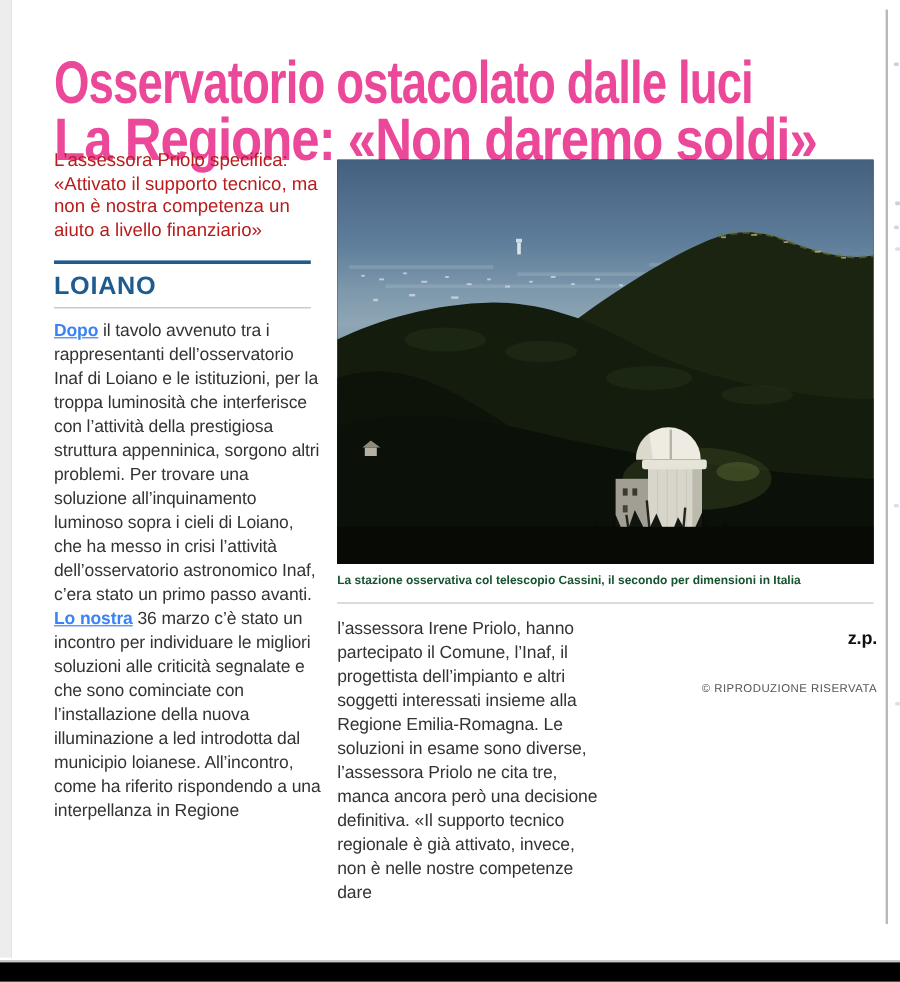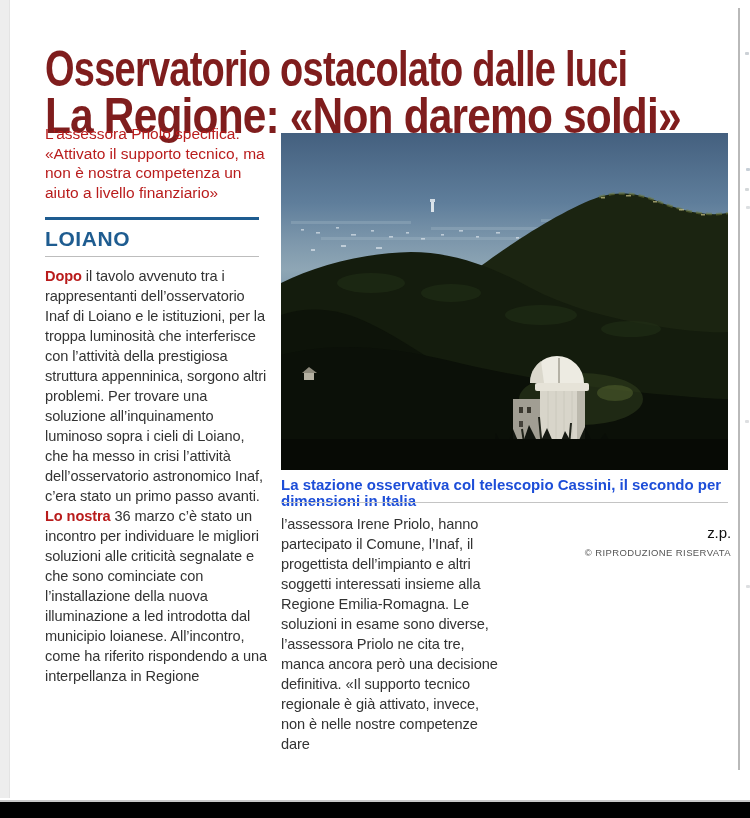--- a/index.html
+++ b/index.html
@@ -1,40 +1,40 @@
 <!DOCTYPE html>
 <html><head>
 <meta charset="utf-8">
 <style>
   html,body{margin:0;padding:0;background:#000;}
   .page{
     position:relative;width:750px;height:818px;background:#fff;overflow:hidden;
     font-family:"Liberation Sans","DejaVu Sans",sans-serif;
   }
   .left-gutter{position:absolute;left:0;top:0;width:9px;height:798px;background:#ededed;border-right:1px solid #e3e3e3;}
-  .headline{position:absolute;left:45px;top:12px;width:690px;color:#7f1d1d;font-weight:bold;line-height:47px;font-size:50px;letter-spacing:-1px;}
+  .headline{position:absolute;left:45px;top:12px;width:690px;color:#ec4899;font-weight:bold;line-height:47px;font-size:50px;letter-spacing:-1px;}
   .headline .hl-line{display:block;transform-origin:left center;white-space:nowrap;}
   .hl-1{transform:scaleX(0.76);}
   .hl-2{transform:scaleX(0.85);}
   .standfirst{position:absolute;left:45px;top:124px;width:224px;font-size:15.5px;line-height:19.5px;color:#b91c1c;}
   .kicker-rule{position:absolute;left:45px;top:217px;width:214px;height:3px;background:#1e5c90;}
   .kicker{position:absolute;left:45px;top:227px;width:214px;font-size:21px;font-weight:bold;letter-spacing:0.6px;color:#1e5c90;}
   .kicker-underline{position:absolute;left:45px;top:256px;width:214px;height:1px;background:#bdbdbd;}
   .body-col{font-size:14.6px;line-height:20px;color:#333;letter-spacing:-0.1px;}
   .body-col p{margin:0;}
-  .body-col .lead{color:#b91c1c;}
+  .body-col .lead{color:#3b82f6;text-decoration:underline;}
   .col-left{position:absolute;left:45px;top:266px;width:224px;}
   .photo-wrap{position:absolute;left:281px;top:133px;width:447px;height:337px;background:#0a0f08;}
   .photo-wrap svg{display:block;}
-  .caption{position:absolute;left:281px;top:477px;width:447px;font-size:15px;font-weight:bold;color:#1d4ed8;line-height:16px;}
+  .caption{position:absolute;left:281px;top:477px;width:447px;font-size:10px;font-weight:bold;color:#14532d;line-height:16px;}
   .caption-rule{position:absolute;left:281px;top:502px;width:447px;height:1px;background:#c4c4c4;}
   .col-mid{position:absolute;left:281px;top:514px;width:218px;}
   .col-right{position:absolute;left:505px;top:514px;width:228px;}
-  .byline{margin-top:9px;text-align:right;font-weight:normal;font-size:15px;color:#111;padding-right:2px;}
-  .copyright{margin-top:0;text-align:right;font-size:9.5px;letter-spacing:0.4px;color:#555;padding-right:2px;}
+  .byline{margin-top:9px;text-align:right;font-weight:bold;font-size:15px;color:#111;padding-right:2px;}
+  .copyright{margin-top:22px;text-align:right;font-size:9.5px;letter-spacing:0.4px;color:#555;padding-right:2px;}
   .v-rule{position:absolute;left:738px;top:8px;width:2px;height:762px;background:#b9b9b9;}
   .bottom-bar{position:absolute;left:0;top:800px;width:750px;height:18px;background:#000;border-top:2px solid #c9c9c9;}
   .edge-speck{position:absolute;border-radius:1px;}
 </style>
 </head>
 <body>
 
 <div class="page">
 
   <div class="left-gutter"></div>

